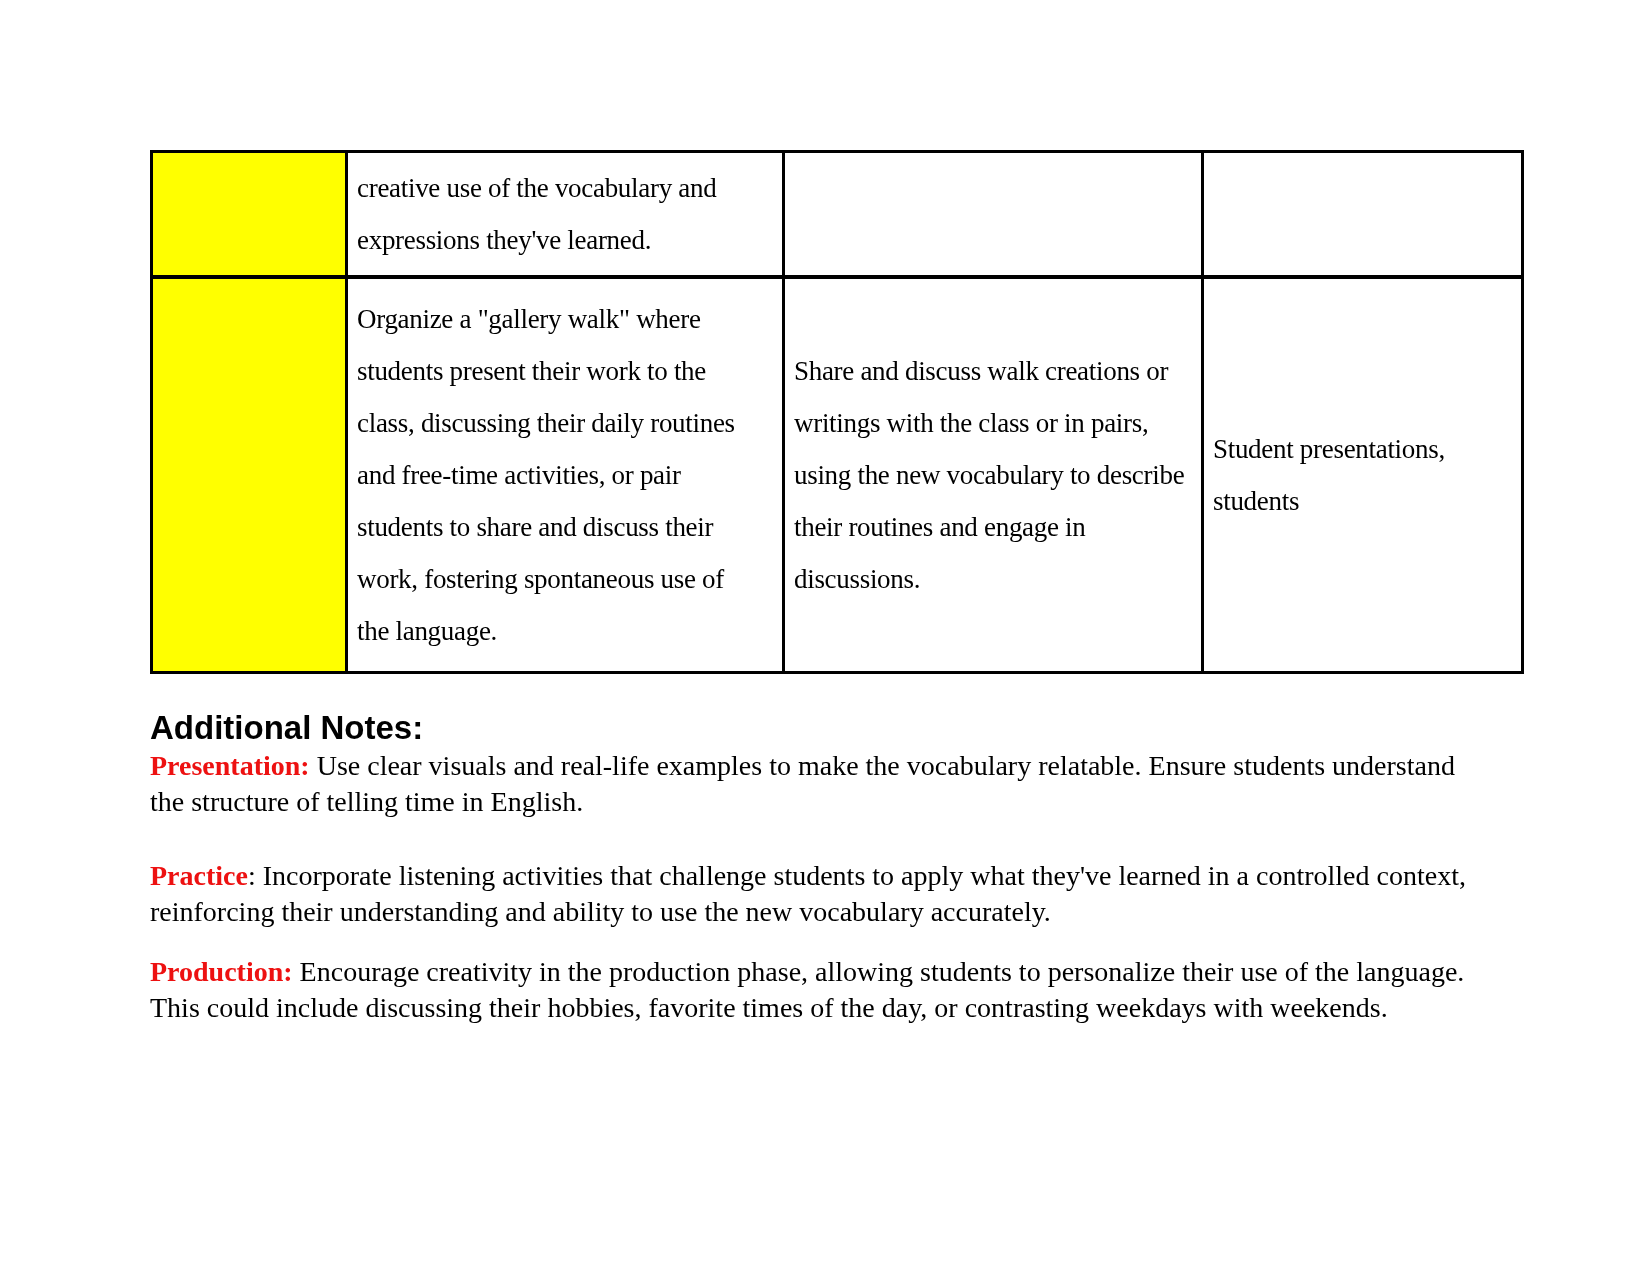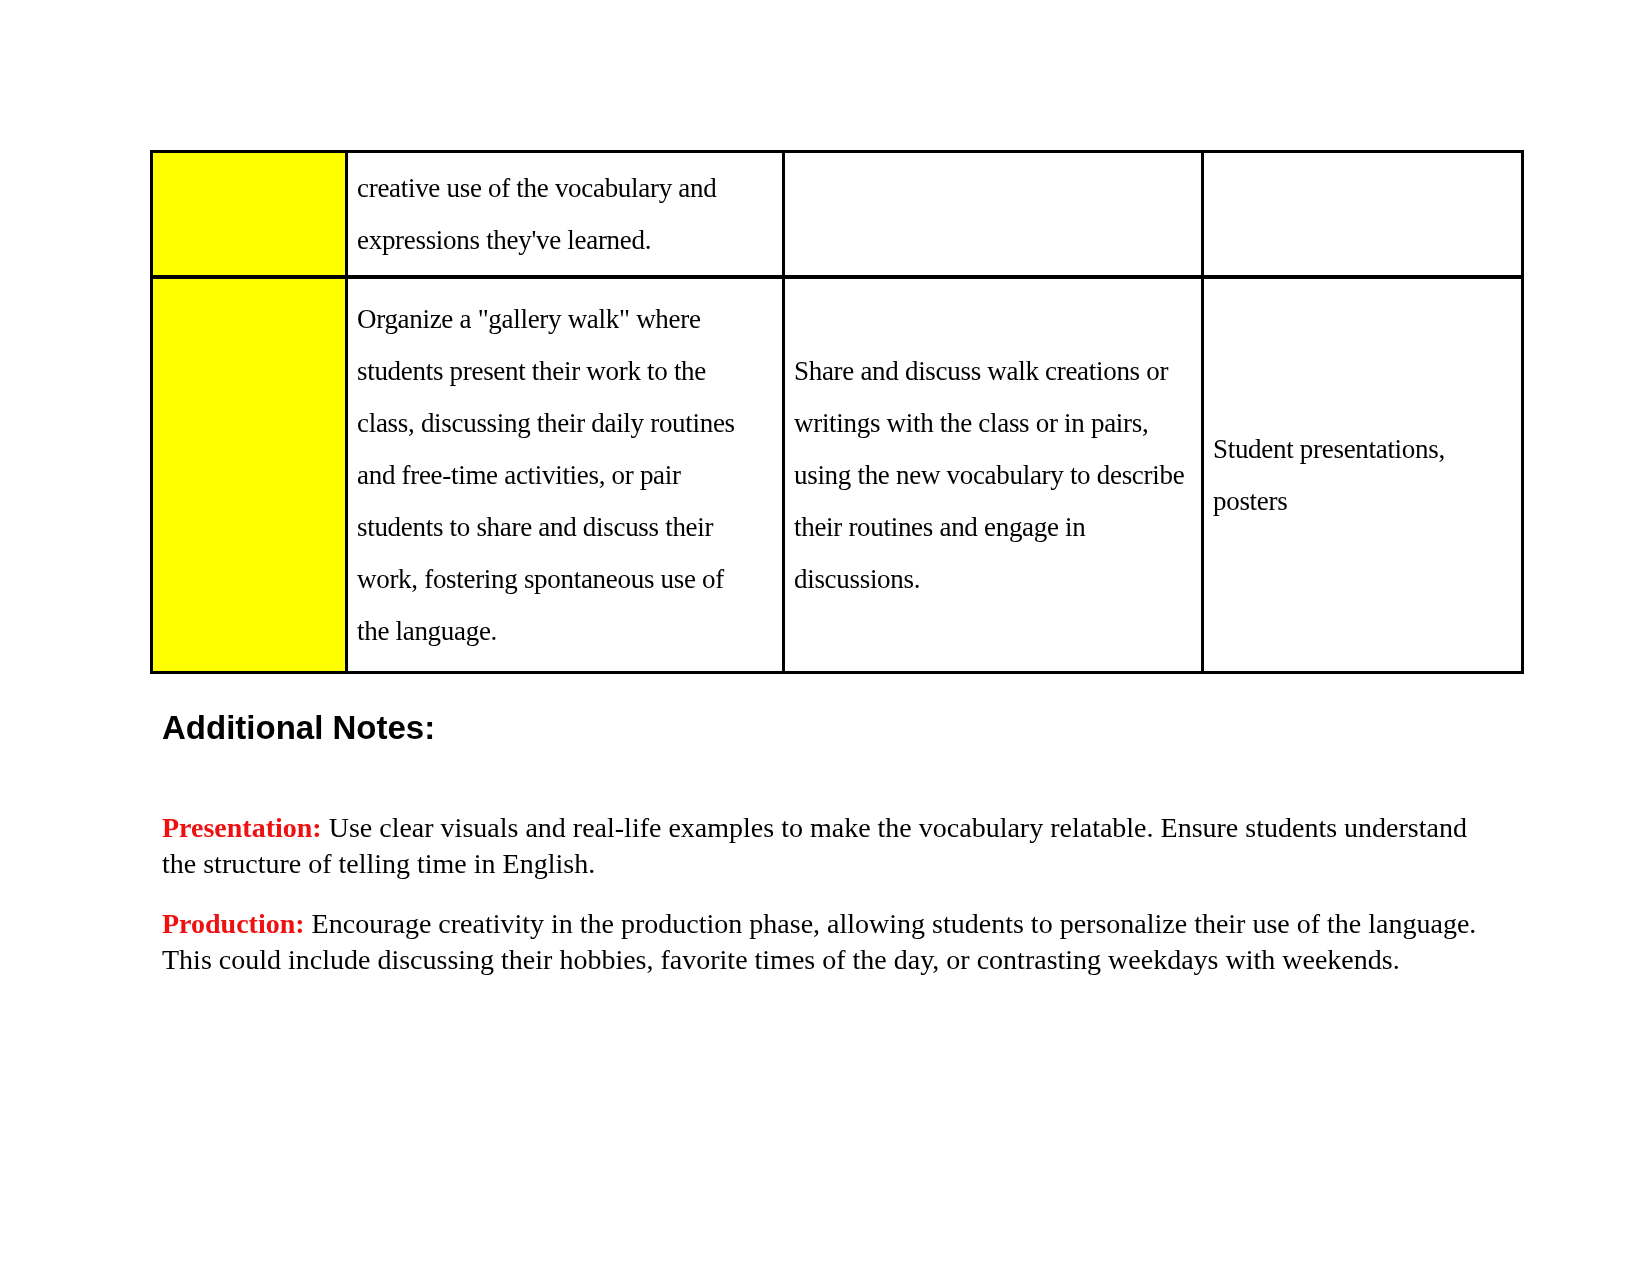--- a/index.html
+++ b/index.html
@@ -41,39 +41,39 @@
   .grid tr.r1 td { height: 392px; }
   .grid td.hl { background: var(--hl, #ffff00); }
   .w0 { width: 195px; }
   .w1 { width: 437px; }
   .w2 { width: 419px; }
   .w3 { width: 320px; }
 
   
   .notes {
     position: absolute;
-    left: 162px;
+    left: 150px;
     top: 708px;
     width: 1330px;
   }
   .notes-heading {
     margin: 0;
     font-family: "Liberation Sans", sans-serif;
     font-weight: 700;
     font-size: 33px;
     line-height: 40px;
     color: #000000;
   }
   .note {
     margin: 0;
     font-size: 28px;
     line-height: 36px;
     white-space: pre-line;
   }
-  .note-1 { margin-top: 62px; }
+  .note-1 { }
   .note-2 { margin-top: 38px; }
   .note-3 { margin-top: 24px; }
   .note .lbl {
     color: var(--accent, #ed1111);
     font-weight: 700;
   }
   .note .suf { color: #000000; font-weight: 400; }
 </style>
 </head>
 <body>
@@ -103,29 +103,31 @@
 and free-time activities, or pair
 students to share and discuss their
 work, fostering spontaneous use of
 the language.</span></td>
         <td><span>Share and discuss walk creations or
 writings with the class or in pairs,
 using the new vocabulary to describe
 their routines and engage in
 discussions.</span></td>
         <td><span>Student presentations,
-posters</span></td>
+students</span></td>
       </tr>
     </tbody>
   </table>
 
   <section class="notes">
     <h2 class="notes-heading">Additional Notes:</h2>
 
     <p class="note note-1"><strong class="lbl">Presentation:</strong><span class="suf"></span><span> Use clear visuals and real-life examples to make the vocabulary relatable. Ensure students understand
 the structure of telling time in English.</span></p>
 
+    <p class="note note-2"><strong class="lbl">Practice</strong><span class="suf">:</span><span> Incorporate listening activities that challenge students to apply what they've learned in a controlled context,
+reinforcing their understanding and ability to use the new vocabulary accurately.</span></p>
 
     <p class="note note-3"><strong class="lbl">Production:</strong><span class="suf"></span><span> Encourage creativity in the production phase, allowing students to personalize their use of the language.
 This could include discussing their hobbies, favorite times of the day, or contrasting weekdays with weekends.</span></p>
   </section>
 
 </div>
 
 </body></html>

